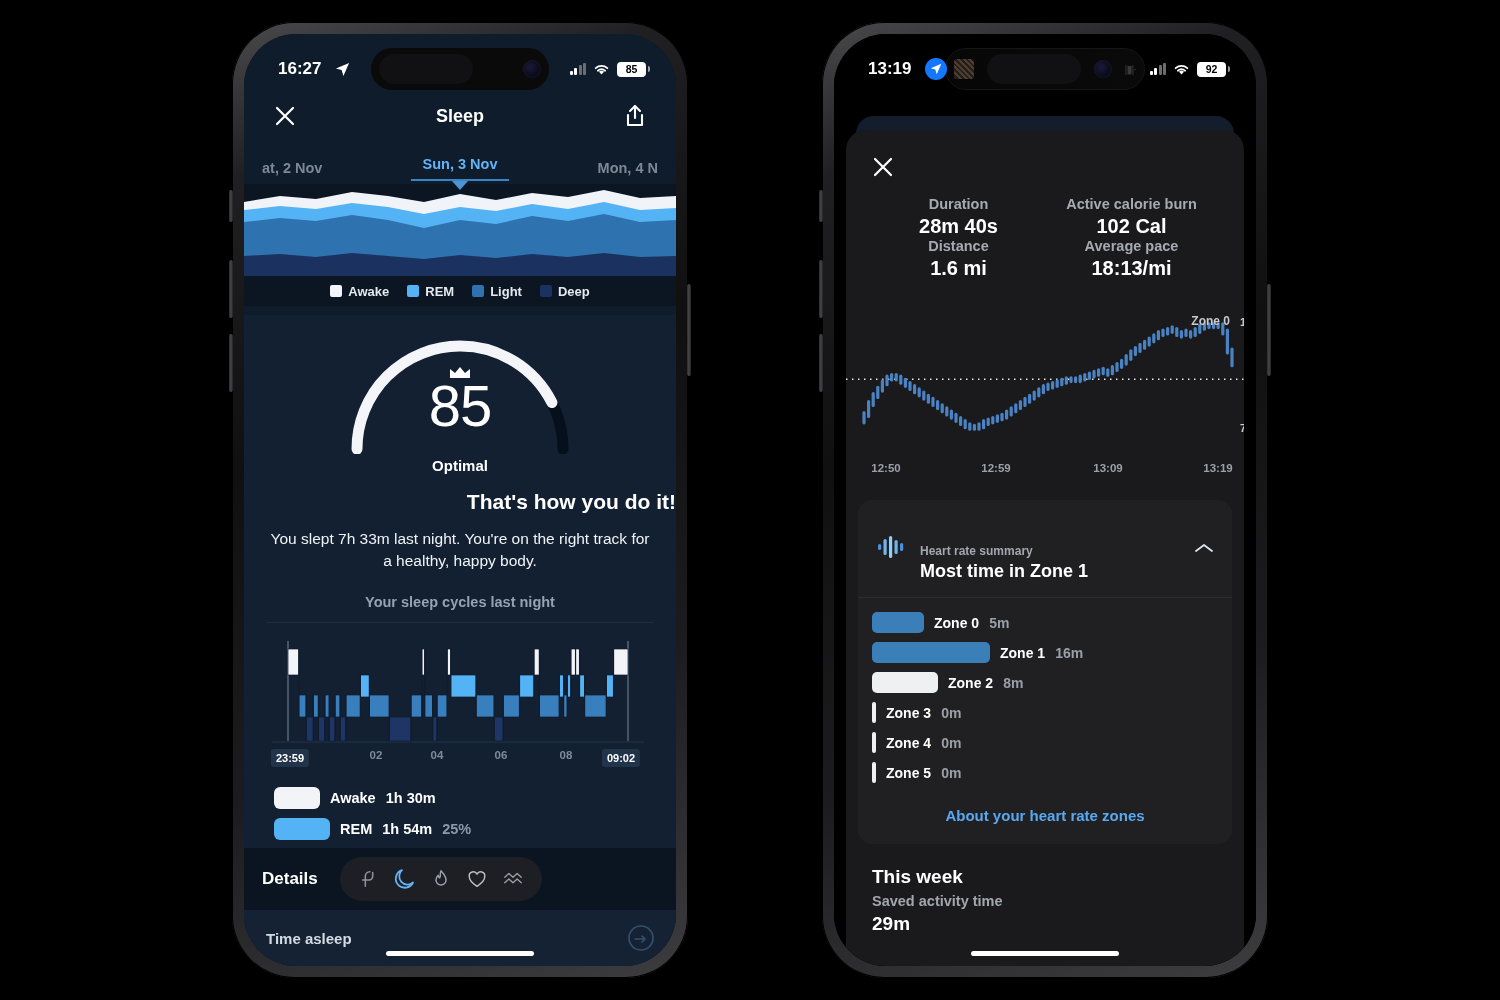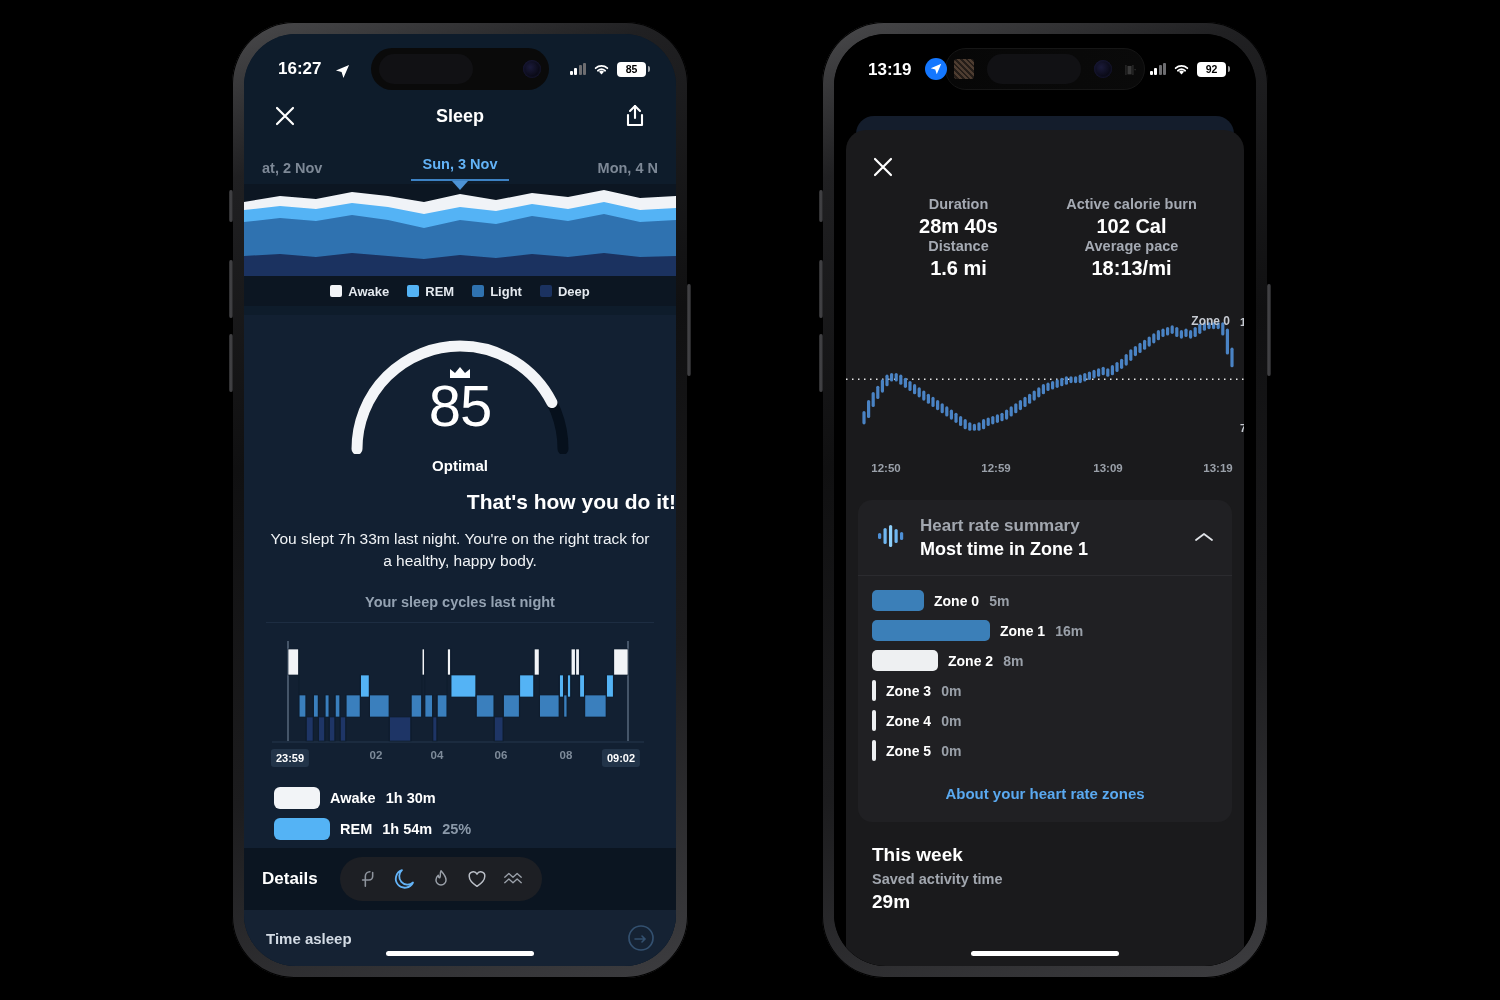--- a/index.html
+++ b/index.html
@@ -58,21 +58,21 @@
     background: repeating-linear-gradient(45deg,#5a4638 0 2px,#2a211b 2px 4px); opacity:.85;}
   .waveglyph { color:#3a3a3a; font-size:11px; letter-spacing:-1px;}
 
   
   .statusbar {
     position: relative; height: 56px;
     display:flex; align-items:center; justify-content:space-between;
     padding: 14px 30px 0 34px; color:#fff;
     font-size: 17px; font-weight: 700; z-index: 5;
   }
-  .sb-left { display:flex; align-items:flex-end; gap:14px; }
+  .sb-left { display:flex; align-items:center; gap:14px; }
   .sb-right { display:flex; align-items:center; gap:7px; }
   .sig { display:flex; align-items:flex-end; gap:1.5px; height:12px;}
   .sig i { display:block; width:3px; background:#fff; border-radius:1px;}
   .sig i:nth-child(1){height:4px;}
   .sig i:nth-child(2){height:7px;}
   .sig i:nth-child(3){height:10px;background:#6d6d70;}
   .sig i:nth-child(4){height:12px;background:#6d6d70;}
   .batt { width:29px;height:15px;border-radius:4px;background:#fff;color:#000;
     font-size:10.5px;font-weight:800;display:flex;align-items:center;justify-content:center;
     position:relative;}
@@ -167,21 +167,21 @@
   .stat-v { font-size:20px; font-weight:700; margin-top:3px;}
 
   .hrchart { position:relative; margin: 28px 0 0 0; height:150px; }
   .hrchart .lbl { position:absolute; right:14px; font-size:12px; color:#c6cad1; font-weight:600;}
   .hr-axis { position:relative; margin: 4px 22px 0 22px; height:18px;}
   .hr-axis span { position:absolute; font-size:11.5px; color:#9aa0a9; font-weight:700; transform:translateX(-50%);}
 
   .hrcard { margin: 20px 12px 0 12px; background:#202023; border-radius:14px; overflow:hidden;}
   .hrcard-head { display:flex; align-items:center; gap:14px; padding: 16px 18px 15px 18px;
      border-bottom:1px solid #2b2b2f;}
-  .hrcard-kicker { font-size:17px; color:#a2a7af; font-weight:600;}
+  .hrcard-kicker { font-size:12px; color:#a2a7af; font-weight:600;margin-top:28px;}
   .hrcard-title { font-size:18px; font-weight:700; margin-top:3px;}
   .chev-up { margin-left:auto; }
 
   .zones { padding: 14px 14px 6px 14px; display:flex; flex-direction:column; gap:9px;}
   .zrow { display:flex; align-items:center; gap:10px; font-size:14px; font-weight:700;}
   .zbar { height:21px; border-radius:5px;}
   .ztime { color:#9aa0a9; font-weight:600; }
   .about { text-align:center; color:#5aa9f0; font-size:15px; font-weight:700;
      padding: 18px 0 20px 0; cursor:pointer;}
 

